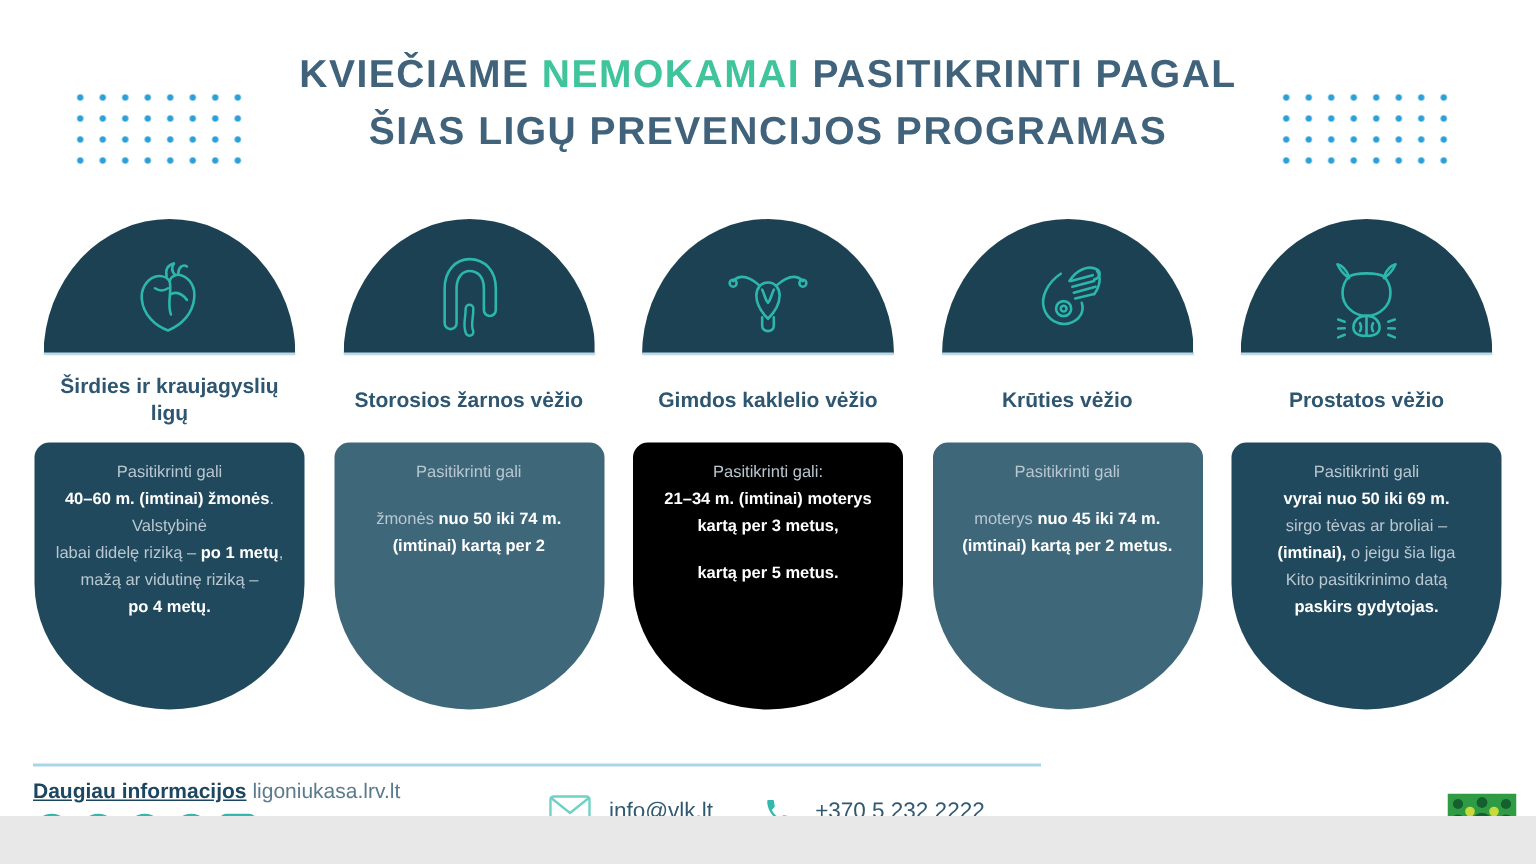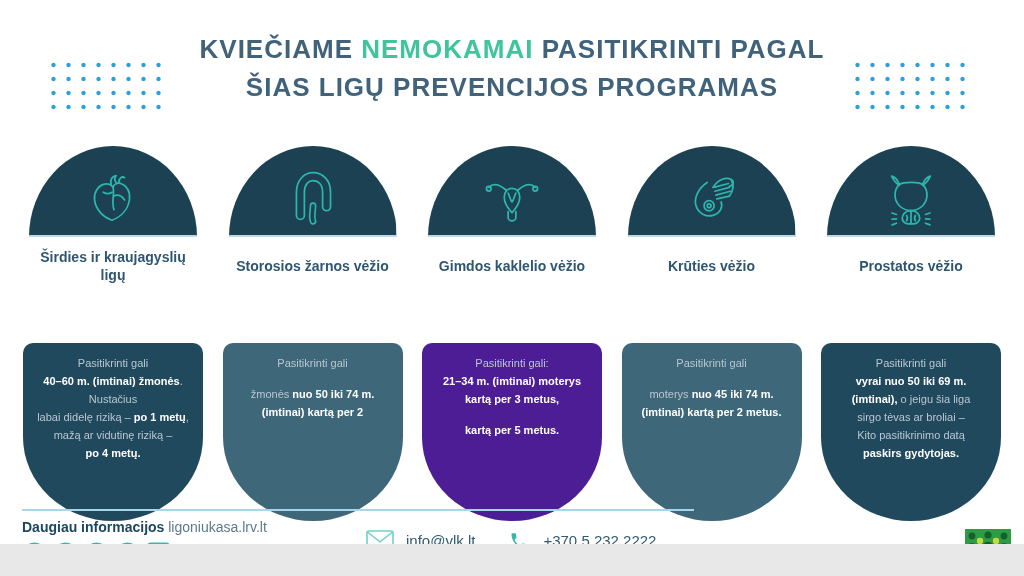--- a/index.html
+++ b/index.html
@@ -19,29 +19,29 @@
   .programs{position:absolute;top:146px;left:20px;width:984px;display:flex;justify-content:space-between;}
   .program-col{width:186px;display:flex;flex-direction:column;align-items:center;}
   .dome{width:168px;height:91px;background:#1b4153;border-radius:84px 84px 0 0/91px 91px 0 0;
         display:flex;align-items:center;justify-content:center;padding-top:14px;box-sizing:border-box;
         border-bottom:2px solid #bcd9e8;}
   .dome svg{width:62px;height:62px;}
   .program-title{height:58px;display:flex;align-items:center;justify-content:center;text-align:center;
         color:#2e5670;font-weight:700;font-size:14px;line-height:18px;padding:0 6px;}
   .program-card{width:180px;height:178px;border-radius:10px 10px 90px 90px/10px 10px 84px 84px;
         box-sizing:border-box;padding:11px 4px 0;text-align:center;
-        font-size:11px;line-height:18px;color:#b9c7d1;margin-top:48px;}
+        font-size:11px;line-height:18px;color:#b9c7d1;}
   .body-line{white-space:nowrap;}
   .body-line .b{color:#ffffff;font-weight:700;}
   .gap{height:13px;}
   
   .footer-rule{position:absolute;left:22px;top:509px;width:672px;height:2px;background:#a9d5e9;}
   .footer-left{position:absolute;left:22px;top:519px;}
   .info-line{font-size:14px;color:#5a7b8e;}
-  .info-line .lbl{font-weight:700;color:#1d4661;}
+  .info-line .lbl{font-weight:700;color:#1d4661;text-decoration:underline;}
   .social-row{margin-top:7px;display:flex;align-items:center;}
   .social-row svg{width:25px;height:25px;margin-right:6px;}
   .account-name{font-size:15px;color:#0f172a;margin-left:24px;}
   .footer-center{position:absolute;left:366px;top:530px;display:flex;align-items:center;}
   .footer-center .txt{font-size:15px;color:#315a72;}
   .footer-center svg{display:block;}
   .email-icon-wrap{margin-right:12px;}
   .phone-icon-wrap{margin-left:34px;margin-right:14px;}
   .vlk-logo{position:absolute;left:962px;top:529px;width:52px;text-align:center;}
   .vlk-text{font-weight:700;font-size:17px;letter-spacing:.5px;color:#166a38;line-height:18px;}
@@ -69,21 +69,21 @@
             <path d="M38 16 C38 12 41 9 44 11"></path>
       <path d="M32 21 C34 28 30 36 33 44"></path>
             <path d="M33 30 C37 28 41 30 44 34"></path>
             <path d="M31 26 C28 28 25 28 22 26"></path>
     </svg>
         </div>
       <div class="program-title">Širdies ir kraujagyslių ligų</div>
       <div class="program-card" style="background: rgb(33, 73, 93);">
           <div class="body-line"><span>Pasitikrinti gali</span></div>
           <div class="body-line"><span class="b">40–60 m. (imtinai) žmonės</span><span>.</span></div>
-          <div class="body-line"><span>Nustačius</span></div>
+          <div class="body-line"><span>Valstybinė</span></div>
           <div class="body-line"><span>labai didelę riziką – </span><span class="b">po 1 metų</span><span>,</span></div>
           <div class="body-line"><span>mažą ar vidutinę riziką –</span></div>
           <div class="body-line"><span class="b">po 4 metų.</span></div>
         </div>
     </div>
 
     <div class="program-col">
       <div class="dome">
           <svg viewBox="0 0 64 64" fill="none" stroke-linecap="round" stroke-linejoin="round">
       <path d="M19 50 V26 C19 16 25 10 32 10 C40 10 46 16 46 26 V41" stroke="#2db6ac" stroke-width="10"></path>
@@ -107,21 +107,21 @@
       <path d="M32 22 C27 22 24 26 24 31 C24 38 28 43 32 47 C36 43 40 38 40 31 C40 26 37 22 32 22 Z"></path>
       <path d="M28 46 L28 52 C28 54 30 55.5 32 55.5 C34 55.5 36 54 36 52 L36 46"></path>
       <path d="M26 24 C18 17 12 17 8 21"></path>
             <circle cx="8" cy="22.5" r="2.4"></circle>
       <path d="M38 24 C46 17 52 17 56 21"></path>
             <circle cx="56" cy="22.5" r="2.4"></circle>
       <path d="M28 27 C30 31 30 34 32 36 C34 34 34 31 36 27"></path>
     </svg>
         </div>
       <div class="program-title">Gimdos kaklelio vėžio</div>
-      <div class="program-card" style="background: #4c1d95;">
+      <div class="program-card" style="background: #000000;">
           <div class="body-line"><span>Pasitikrinti gali:</span></div>
           <div class="body-line"><span class="b">21–34 m. (imtinai) moterys</span></div>
           <div class="body-line"><span class="b">kartą per 3 metus,</span></div>
           <div class="gap"></div>
           <div class="body-line"><span class="b">kartą per 5 metus.</span></div>
         </div>
     </div>
 
     <div class="program-col">
       <div class="dome">
@@ -161,22 +161,22 @@
             <path d="M17 58 l-4.5 1.8"></path>
       <path d="M47 49 l4.5 -1.5"></path>
             <path d="M47 53.5 l4.5 .2"></path>
             <path d="M47 58 l4.5 1.8"></path>
     </svg>
         </div>
       <div class="program-title">Prostatos vėžio</div>
       <div class="program-card" style="background: rgb(33, 73, 93);">
           <div class="body-line"><span>Pasitikrinti gali</span></div>
           <div class="body-line"><span class="b">vyrai nuo 50 iki 69 m.</span></div>
+          <div class="body-line"><span>sirgo tėvas ar broliai –</span></div>
           <div class="body-line"><span class="b">(imtinai),</span><span> o jeigu šia liga</span></div>
-          <div class="body-line"><span>sirgo tėvas ar broliai –</span></div>
           <div class="body-line"><span>Kito pasitikrinimo datą</span></div>
           <div class="body-line"><span class="b">paskirs gydytojas.</span></div>
         </div>
     </div>
   </div>
 
   <div class="footer-rule"></div>
 
   <div class="footer-left">
     <div class="info-line">

